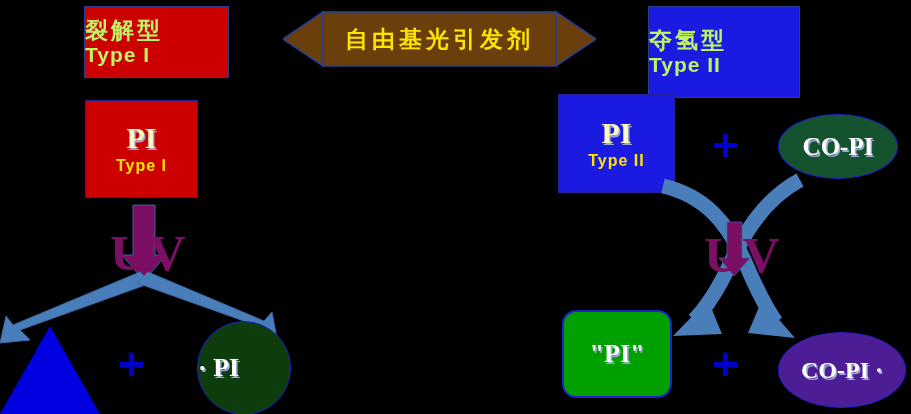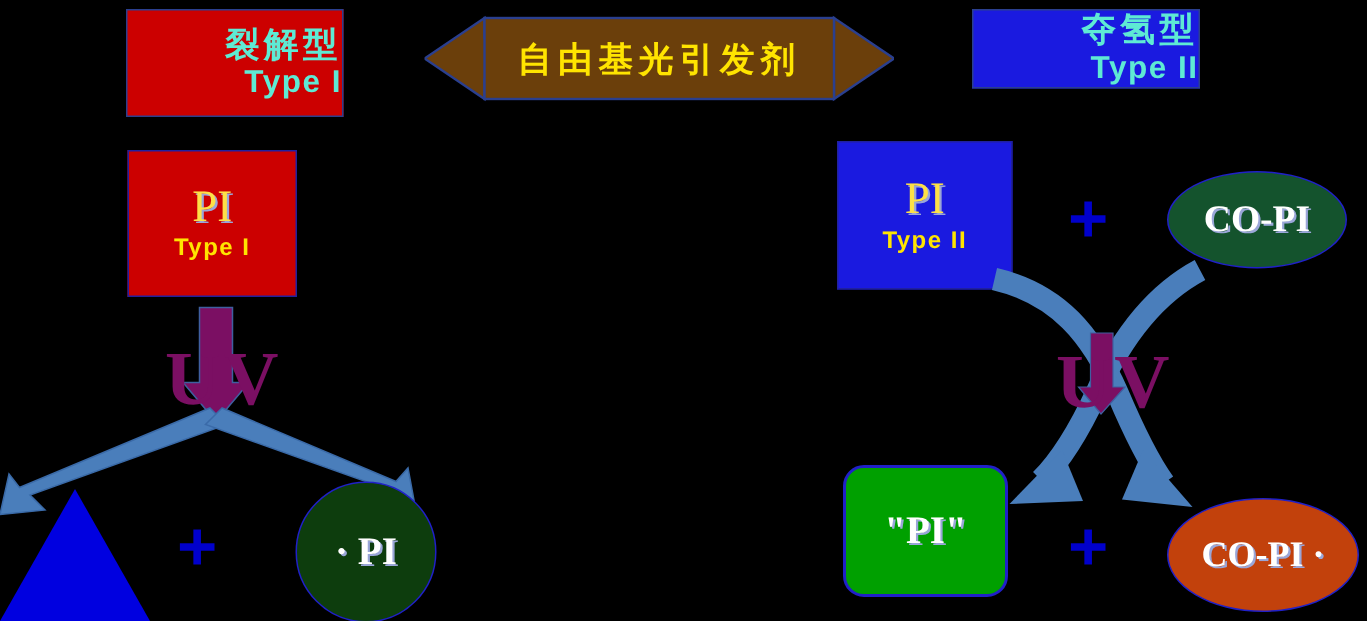--- a/index.html
+++ b/index.html
@@ -4,40 +4,40 @@
 <style>
   html,body{margin:0;padding:0;background:#000;}
   body{width:911px;height:414px;overflow:hidden;
        font-family:"Liberation Sans",sans-serif;}
   #stage{position:relative;width:911px;height:414px;background:#000;}
 
   .abs{position:absolute;}
 
   
   .hdr{box-sizing:border-box;border:1px solid #2a3f8f;
-       display:flex;flex-direction:column;align-items:flex-end;justify-content:center;
-       color:#5eead4;line-height:1.05;}
+       display:flex;flex-direction:column;align-items:flex-start;justify-content:center;
+       color:#bef264;line-height:1.05;}
   .hdr .cn{font-family:"DejaVu Sans",sans-serif;font-size:23px;font-weight:700;letter-spacing:3px;}
   .hdr .en{font-size:21px;font-weight:700;letter-spacing:1px;margin-top:2px;}
 
   #hdr-left{left:84px;top:6px;width:145px;height:72px;background:#cc0000;}
-  #hdr-right{left:648px;top:6px;width:152px;height:53px;background:#1a1ae0;}
+  #hdr-right{left:648px;top:6px;width:152px;height:92px;background:#1a1ae0;}
 
   
   #banner{left:283px;top:4px;width:313px;height:70px;}
   #banner svg{display:block;}
   #banner .txt{position:absolute;left:0;top:0;width:313px;height:70px;
       display:flex;align-items:center;justify-content:center;
       color:#ffe400;font-family:"DejaVu Sans",sans-serif;
       font-size:23px;font-weight:700;letter-spacing:4px;}
 
   
   .pibox{box-sizing:border-box;border:1px solid #2020a0;
          display:flex;flex-direction:column;align-items:center;justify-content:center;}
-  .pibox .big{font-family:"Liberation Serif",serif;font-weight:400;font-size:30px;color:#fde047;
+  .pibox .big{font-family:"Liberation Serif",serif;font-weight:700;font-size:30px;color:#fef9c3;
               text-shadow:1.5px 1.5px 0 #9aa6d8;line-height:1;}
   .pibox .sub{font-size:16px;font-weight:700;color:#ffe400;margin-top:4px;letter-spacing:1px;}
 
   #pi-left{left:85px;top:100px;width:113px;height:98px;background:#cc0000;}
   #pi-right{left:558px;top:94px;width:117px;height:99px;background:#1a1ae0;}
 
   
   .plus{color:#0000cc;font-size:46px;font-weight:700;line-height:1;
         font-family:"Liberation Sans",sans-serif;}
 
@@ -45,35 +45,35 @@
   .shapeTxt{font-family:"Liberation Serif",serif;font-weight:700;color:#fff;
             text-shadow:1.5px 1.5px 0 #9aa6d8;white-space:nowrap;}
 
   #tri-left{left:0px;top:326px;width:100px;height:88px;}
   #tri-left .tri{width:0;height:0;border-left:50px solid transparent;
                  border-right:50px solid transparent;border-bottom:88px solid #0000e0;}
   #tri-left .lbl{position:absolute;left:0;top:46px;width:100px;text-align:center;font-size:26px;}
 
   #circ-left{left:197px;top:321px;width:94px;height:94px;border-radius:50%;
              background:#0d3d0d;border:1px solid #2020c8;box-sizing:border-box;
-             display:flex;align-items:center;justify-content:center;}
+             display:flex;align-items:center;}
   #circ-left .lbl{font-size:26px;}
 
   #ell-right-top{left:778px;top:114px;width:120px;height:65px;border-radius:50%;
              background:#14532d;border:1px solid #2020c8;box-sizing:border-box;
              display:flex;align-items:center;justify-content:center;}
   #ell-right-top .lbl{font-size:25px;}
 
   #green-box{left:562px;top:310px;width:110px;height:88px;border-radius:14px;
              background:#00a000;border:2px solid #2020c8;box-sizing:border-box;
              display:flex;align-items:center;justify-content:center;}
   #green-box .lbl{font-size:26px;}
 
   #ell-right-bot{left:778px;top:332px;width:128px;height:76px;border-radius:50%;
-             background:#c2410c;border:1px solid #2020c8;box-sizing:border-box;
+             background:#4c1d95;border:1px solid #2020c8;box-sizing:border-box;
              display:flex;align-items:center;justify-content:center;}
   #ell-right-bot .lbl{font-size:24px;}
 
   
   .uv{font-family:"Liberation Serif",serif;font-weight:700;color:#7b0f63;
       font-size:51px;line-height:1;letter-spacing:2px;}
   #uv-left{left:110px;top:228px;}
   #uv-right{left:704px;top:230px;}
 
   

